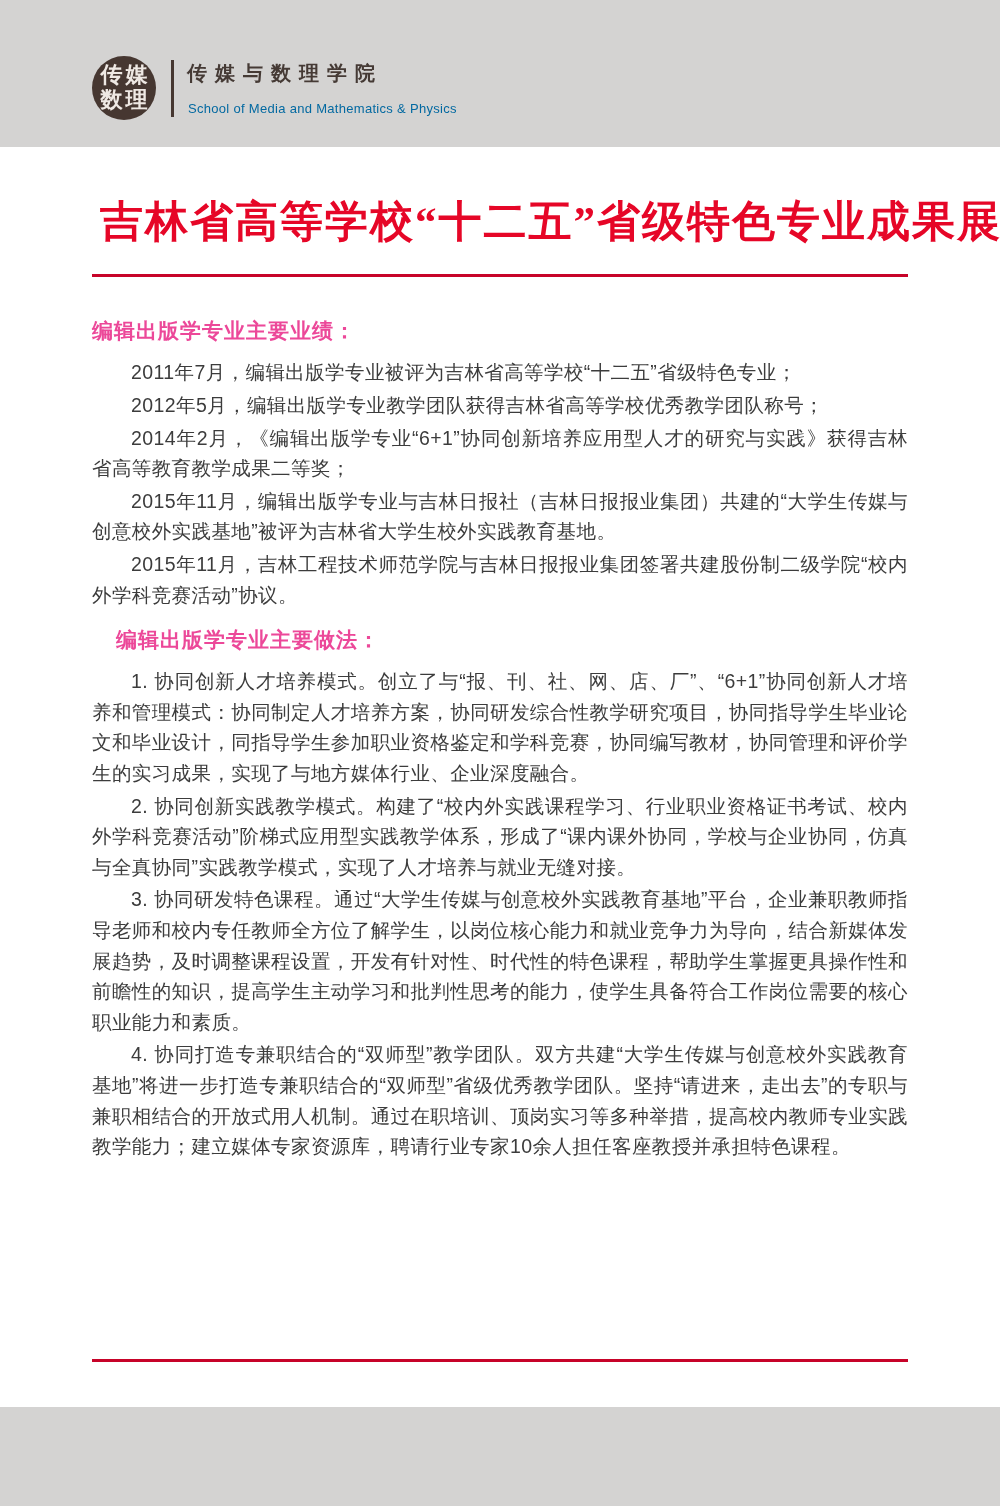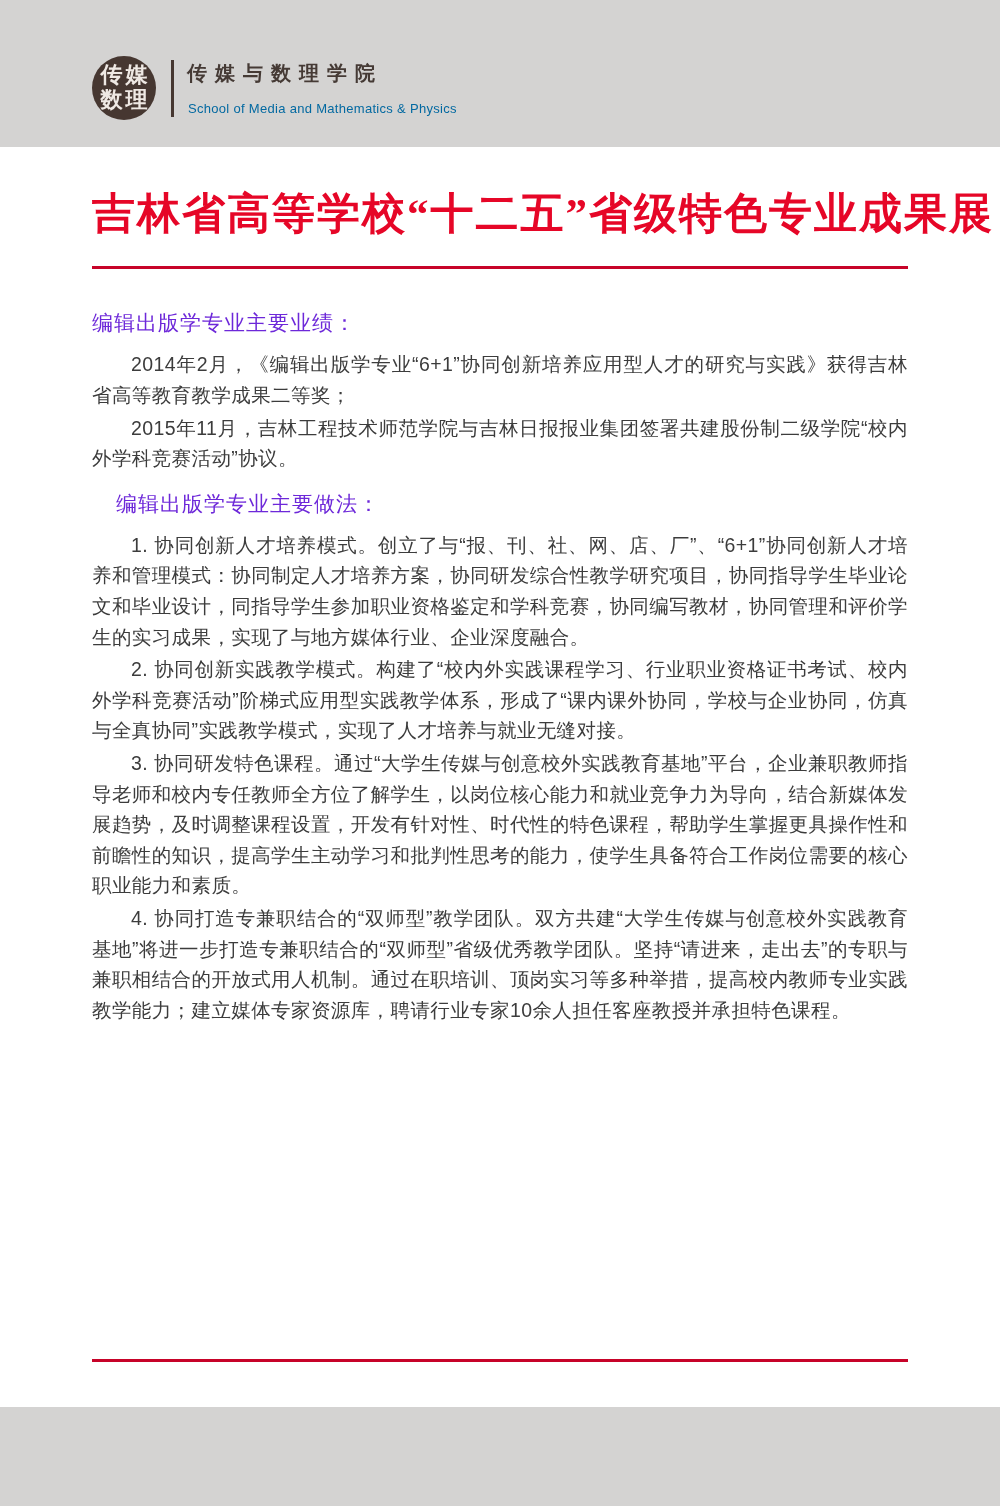--- a/index.html
+++ b/index.html
@@ -37,33 +37,33 @@
     font-size:13px;letter-spacing:0.3px;color:#0369a1;
     white-space:nowrap;
   }
   
   .card{
     position:absolute;left:0;top:147px;width:1000px;height:1260px;
     background:#ffffff;box-sizing:border-box;
     padding:0 92px;overflow:hidden;
   }
   .doc-title{
-    margin:0;padding-top:42px;
+    margin:8px;padding-top:42px;
     text-align:center;
     font-family:"Liberation Serif","DejaVu Serif",serif;
     font-weight:900;font-size:43px;line-height:1.15;
     letter-spacing:2px;color:#e60627;
     white-space:nowrap;
   }
   .rule{
     border:none;height:3px;background:#c70329;
     margin:28px 0 0 0;width:100%;
   }
   .section-heading{
-    color:#6d28d9;font-size:21px;font-weight:normal;
+    color:#ec4899;font-size:21px;font-weight:bold;
     letter-spacing:1px;line-height:26px;
     margin:41px 0 13px 0;
   }
   .section + .section .section-heading{margin-top:17px;margin-left:24px;}
   .body-copy p{
     margin:0 0 2px 0;
     font-size:19.5px;line-height:30.6px;color:#3c3c3c;
     text-align:justify;text-indent:2em;
     letter-spacing:0.4px;
   }
@@ -92,21 +92,24 @@
   <div class="name-en">School of Media and Mathematics &amp; Physics</div>
 </div>
 
 <div class="card">
   <h1 class="doc-title">吉林省高等学校“十二五”省级特色专业成果展</h1>
   <hr class="rule">
 
   <div class="section">
     <div class="section-heading">编辑出版学专业主要业绩：</div>
     <div class="body-copy">
+        <p>2011年7月，编辑出版学专业被评为吉林省高等学校“十二五”省级特色专业；</p>
+        <p>2012年5月，编辑出版学专业教学团队获得吉林省高等学校优秀教学团队称号；</p>
         <p>2014年2月，《编辑出版学专业“6+1”协同创新培养应用型人才的研究与实践》获得吉林省高等教育教学成果二等奖；</p>
+        <p>2015年11月，编辑出版学专业与吉林日报社（吉林日报报业集团）共建的“大学生传媒与创意校外实践基地”被评为吉林省大学生校外实践教育基地。</p>
         <p>2015年11月，吉林工程技术师范学院与吉林日报报业集团签署共建股份制二级学院“校内外学科竞赛活动”协议。</p>
       </div>
   </div>
 
   <div class="section">
     <div class="section-heading">编辑出版学专业主要做法：</div>
     <div class="body-copy">
         <p>1. 协同创新人才培养模式。创立了与“报、刊、社、网、店、厂”、“6+1”协同创新人才培养和管理模式：协同制定人才培养方案，协同研发综合性教学研究项目，协同指导学生毕业论文和毕业设计，同指导学生参加职业资格鉴定和学科竞赛，协同编写教材，协同管理和评价学生的实习成果，实现了与地方媒体行业、企业深度融合。</p>
         <p>2. 协同创新实践教学模式。构建了“校内外实践课程学习、行业职业资格证书考试、校内外学科竞赛活动”阶梯式应用型实践教学体系，形成了“课内课外协同，学校与企业协同，仿真与全真协同”实践教学模式，实现了人才培养与就业无缝对接。</p>
         <p>3. 协同研发特色课程。通过“大学生传媒与创意校外实践教育基地”平台，企业兼职教师指导老师和校内专任教师全方位了解学生，以岗位核心能力和就业竞争力为导向，结合新媒体发展趋势，及时调整课程设置，开发有针对性、时代性的特色课程，帮助学生掌握更具操作性和前瞻性的知识，提高学生主动学习和批判性思考的能力，使学生具备符合工作岗位需要的核心职业能力和素质。</p>

